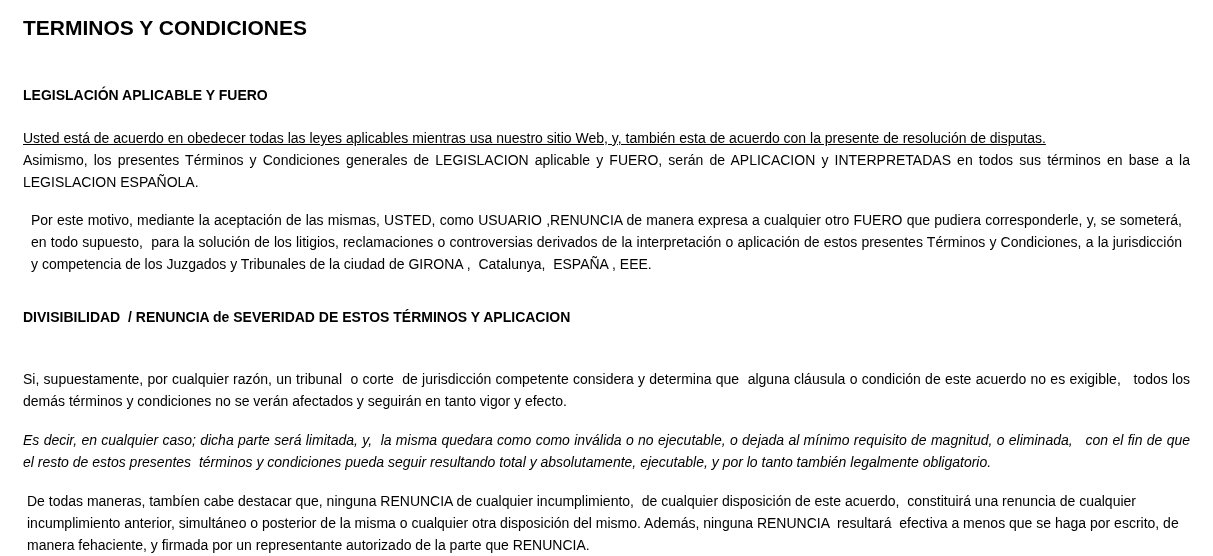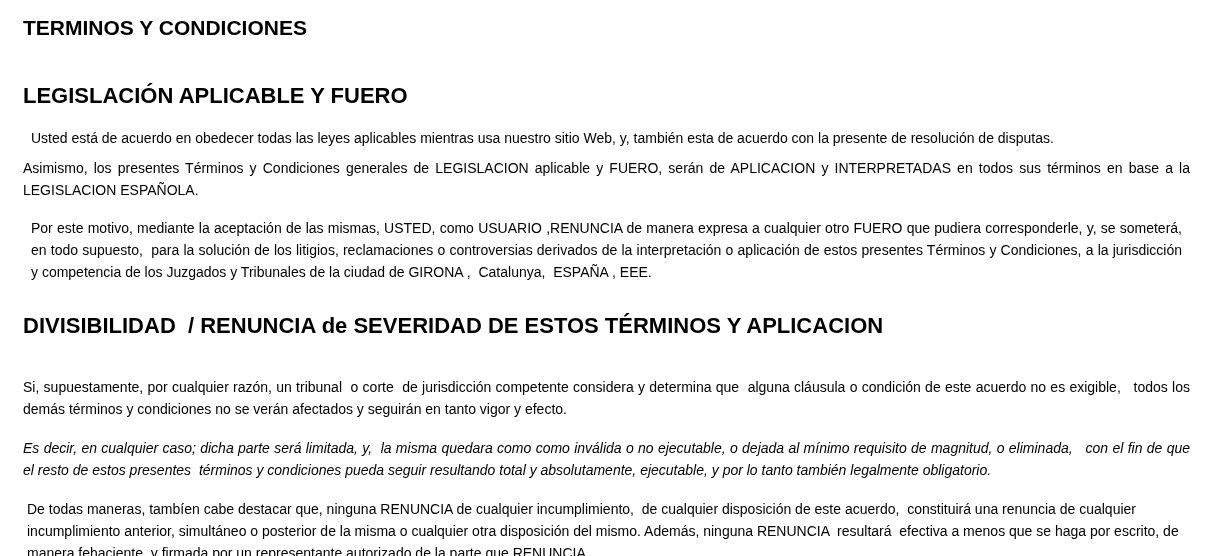--- a/index.html
+++ b/index.html
@@ -22,38 +22,38 @@
 
   h1.doc-title {
     font-size: 21px;
     line-height: 25px;
     font-weight: 700;
     white-space: pre-wrap;
     margin: 0 0 43px 0;
   }
 
   h2.section-heading {
-    font-size: 22px;
+    font-size: 14px;
     line-height: 25px;
     font-weight: 700;
     white-space: pre-wrap;
   }
 
   .section-1 h2.section-heading { margin: 0 0 19px 0; }
   .section-2 h2.section-heading { margin: 30px 0 38px 0; }
 
   p.body-text {
     font-size: 14px;
     line-height: 22px;
     text-align: justify;
     white-space: pre-wrap;
     color: #000000;
   }
 
-  .section-1 p.body-text:nth-of-type(1) { margin: 8px; }
+  .section-1 p.body-text:nth-of-type(1) { margin: 0; text-decoration: underline; }
   .section-1 p.body-text:nth-of-type(2) { margin: 0 0 16px 0; }
   .section-1 p.body-text:nth-of-type(3) { margin: 8px; }
 
   .section-2 p.body-text:nth-of-type(1) { margin: 0 0 17px 0; }
   .section-2 p.body-text:nth-of-type(2) { margin: 0 0 17px 0; font-style: italic; }
   .section-2 p.body-text:nth-of-type(3) { margin: 4px; text-align: left; }
 </style>
 </head>
 <body>
 

